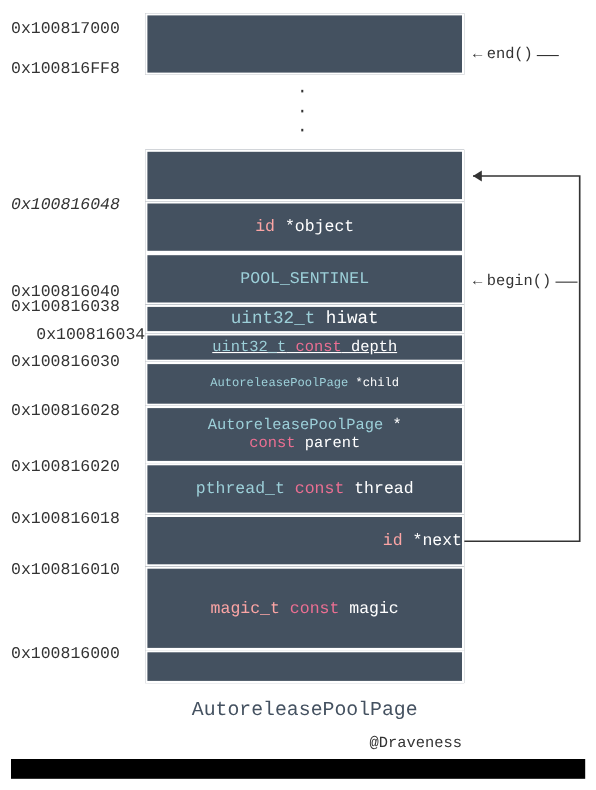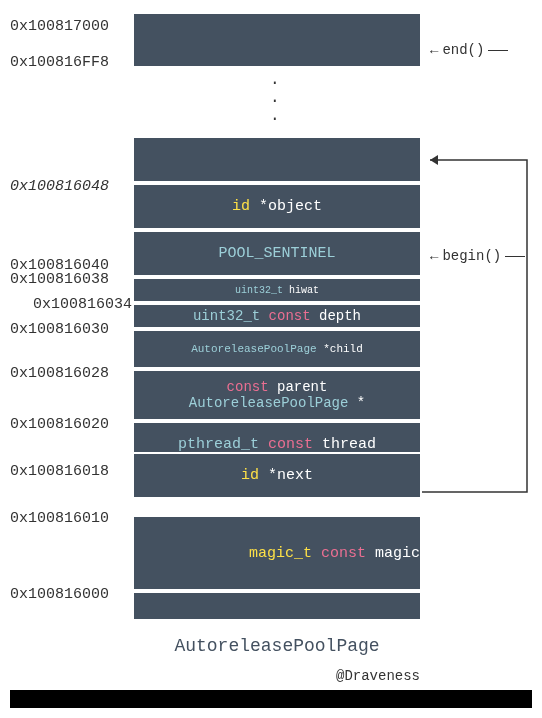--- a/index.html
+++ b/index.html
@@ -29,21 +29,21 @@
       background: #445160;
       color: #fff;
       text-align: center;
       font-size: 15px;
       border: 2px solid #fff;
       display: flex;
       align-items: center;
       justify-content: center;
       flex-direction: column;
     }
-    .type-id { color: #fde047; }
+    .type-id { color: #fca5a5; }
     .type-class { color: #9ccfd8; }
     .type-const { color: #eb6f92; }
     .type-sentinel { color: #9ccfd8; }
     .label-end, .label-begin {
       position: absolute;
       left: 420px;
       font-size: 14px;
       color: #333;
       display: flex;
       align-items: center;
@@ -121,52 +121,52 @@
   <div class="cell" style="top:220px; height:47px;">
     <span class="type-sentinel">POOL_SENTINEL</span>
   </div>
   <div class="label-begin" style="top:238px;">
     <span class="arrow-left">←</span>
     <span>begin()</span>
     <span class="arrow-line-right"></span>
   </div>
 
   <div class="addr" style="position:absolute; top:261px;">0x100816038</div>
-  <div class="cell" style="top:267px; height:26px; font-size:10px;">
+  <div class="cell" style="top:267px; height:26px; font-size:16px;">
     <span><span class="type-class">uint32_t</span><span> hiwat</span></span>
   </div>
 
   <div class="addr" style="position:absolute; top:286px;text-align:right;">0x100816034</div>
-  <div class="cell" style="top:293px; height:26px; font-size:14px;">
+  <div class="cell" style="top:293px; height:26px; font-size:14px;text-decoration:underline;">
     <span><span class="type-class">uint32_t</span><span class="type-const"> const</span><span> depth</span></span>
   </div>
 
   <div class="addr" style="position:absolute; top:311px;">0x100816030</div>
   <div class="cell" style="top:319px; height:40px; font-size:11px;">
     <span><span class="type-class">AutoreleasePoolPage</span><span> *child</span></span>
   </div>
 
   <div class="addr" style="position:absolute; top:355px;">0x100816028</div>
   <div class="cell" style="top:359px; height:52px; font-size:14px;">
+    <span><span class="type-class">AutoreleasePoolPage</span><span> *</span></span>
     <span><span class="type-const">const</span><span> parent</span></span>
-    <span><span class="type-class">AutoreleasePoolPage</span><span> *</span></span>
   </div>
 
   <div class="addr" style="position:absolute; top:406px;">0x100816020</div>
   <div class="cell" style="top:411px; height:47px;">
     <span><span class="type-class">pthread_t</span><span class="type-const"> const</span><span> thread</span></span>
   </div>
 
   <div class="addr" style="position:absolute; top:453px;">0x100816018</div>
-  <div class="cell" style="top:442px; height:47px;">
+  <div class="cell" style="top:458px; height:47px;align-items:flex-end;">
     <span><span class="type-id">id</span><span> *next</span></span>
   </div>
 
   <div class="addr" style="position:absolute; top:500px;">0x100816010</div>
-  <div class="cell" style="top:505px; height:76px;align-items:flex-end;">
+  <div class="cell" style="top:505px; height:76px;">
     <span><span class="type-id">magic_t</span><span class="type-const"> const</span><span> magic</span></span>
   </div>
 
   <div class="addr" style="position:absolute; top:576px;">0x100816000</div>
   <div class="cell" style="top:581px; height:30px;"></div>
 
   <div class="cell cell-title" style="top:618px; height:36px;">AutoreleasePoolPage</div>
 
   <svg class="pointer-arrow" style="left:412px; top:140px; width:115px; height:350px;">
     <path d="M 0 342 L 105 342 L 105 10 L 8 10" stroke="#333" stroke-width="1.5" fill="none"></path>

